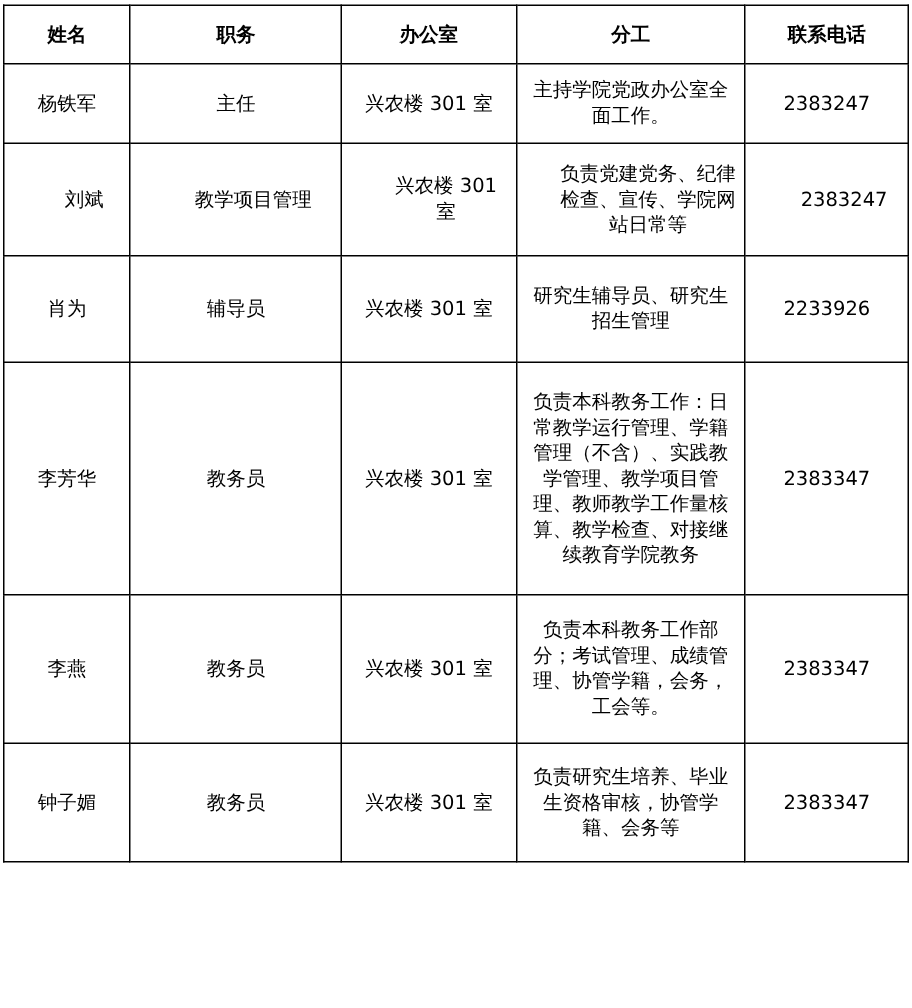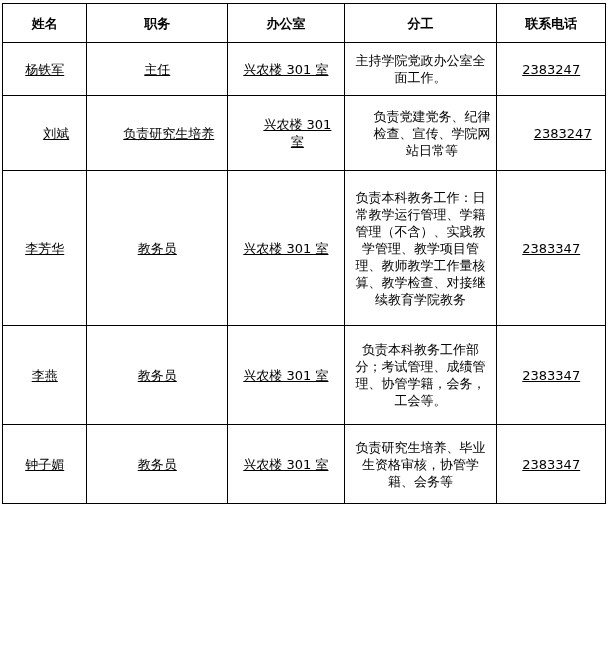--- a/index.html
+++ b/index.html
@@ -47,21 +47,20 @@
   col.c-title   { width: 140px; }
   col.c-office  { width: 116px; }
   col.c-duty    { width: 152px; }
   col.c-phone   { width: 108px; }
 
   td.cell-name,
   td.cell-title,
   td.cell-office,
   td.cell-phone {
     text-align: center;
-    text-decoration: underline;
   }
   td.cell-duty {
     text-align: center;
     vertical-align: top;
     padding-top: 5px;
     line-height: 18px;
   }
   td.cell-office {
     font-size: 12.5px;
     margin-top: 20px;
@@ -101,24 +100,31 @@
     <tbody>
       <tr class="r0">
         <td class="cell-name">杨铁军</td>
         <td class="cell-title">主任</td>
         <td class="cell-office">兴农楼 301 室</td>
         <td class="cell-duty">主持学院党政办公室全面工作。</td>
         <td class="cell-phone">2383247</td>
       </tr>
       <tr class="r1">
         <td class="cell-name">刘斌</td>
-        <td class="cell-title">负责研究生培养</td>
+        <td class="cell-title">教学项目管理</td>
         <td class="cell-office">兴农楼 301 室</td>
         <td class="cell-duty">负责党建党务、纪律检查、宣传、学院网站日常等</td>
         <td class="cell-phone">2383247</td>
+      </tr>
+      <tr class="r2">
+        <td class="cell-name">肖为</td>
+        <td class="cell-title">辅导员</td>
+        <td class="cell-office">兴农楼 301 室</td>
+        <td class="cell-duty">研究生辅导员、研究生招生管理</td>
+        <td class="cell-phone">2233926</td>
       </tr>
       <tr class="r3">
         <td class="cell-name">李芳华</td>
         <td class="cell-title">教务员</td>
         <td class="cell-office">兴农楼 301 室</td>
         <td class="cell-duty">负责本科教务工作：日常教学运行管理、学籍管理（不含）、实践教学管理、教学项目管理、教师教学工作量核算、教学检查、对接继续教育学院教务</td>
         <td class="cell-phone">2383347</td>
       </tr>
       <tr class="r4">
         <td class="cell-name">李燕</td>

